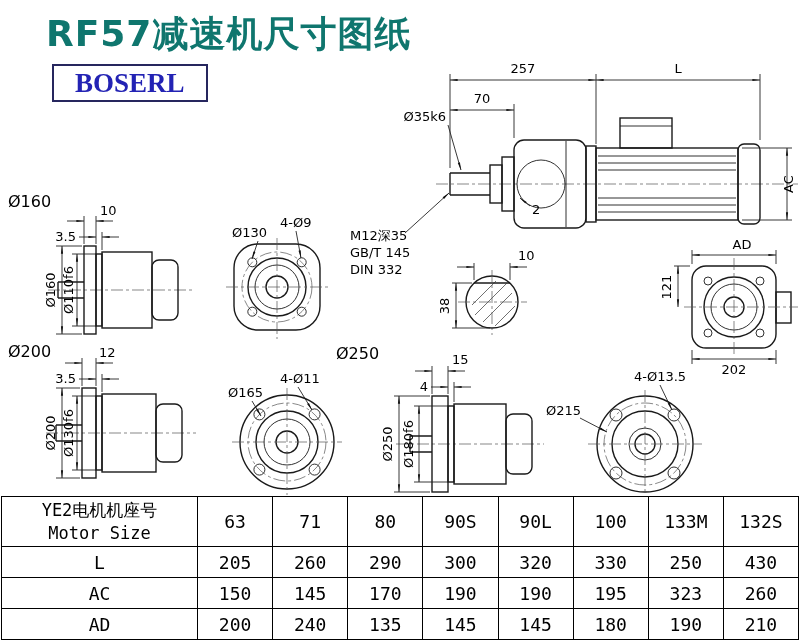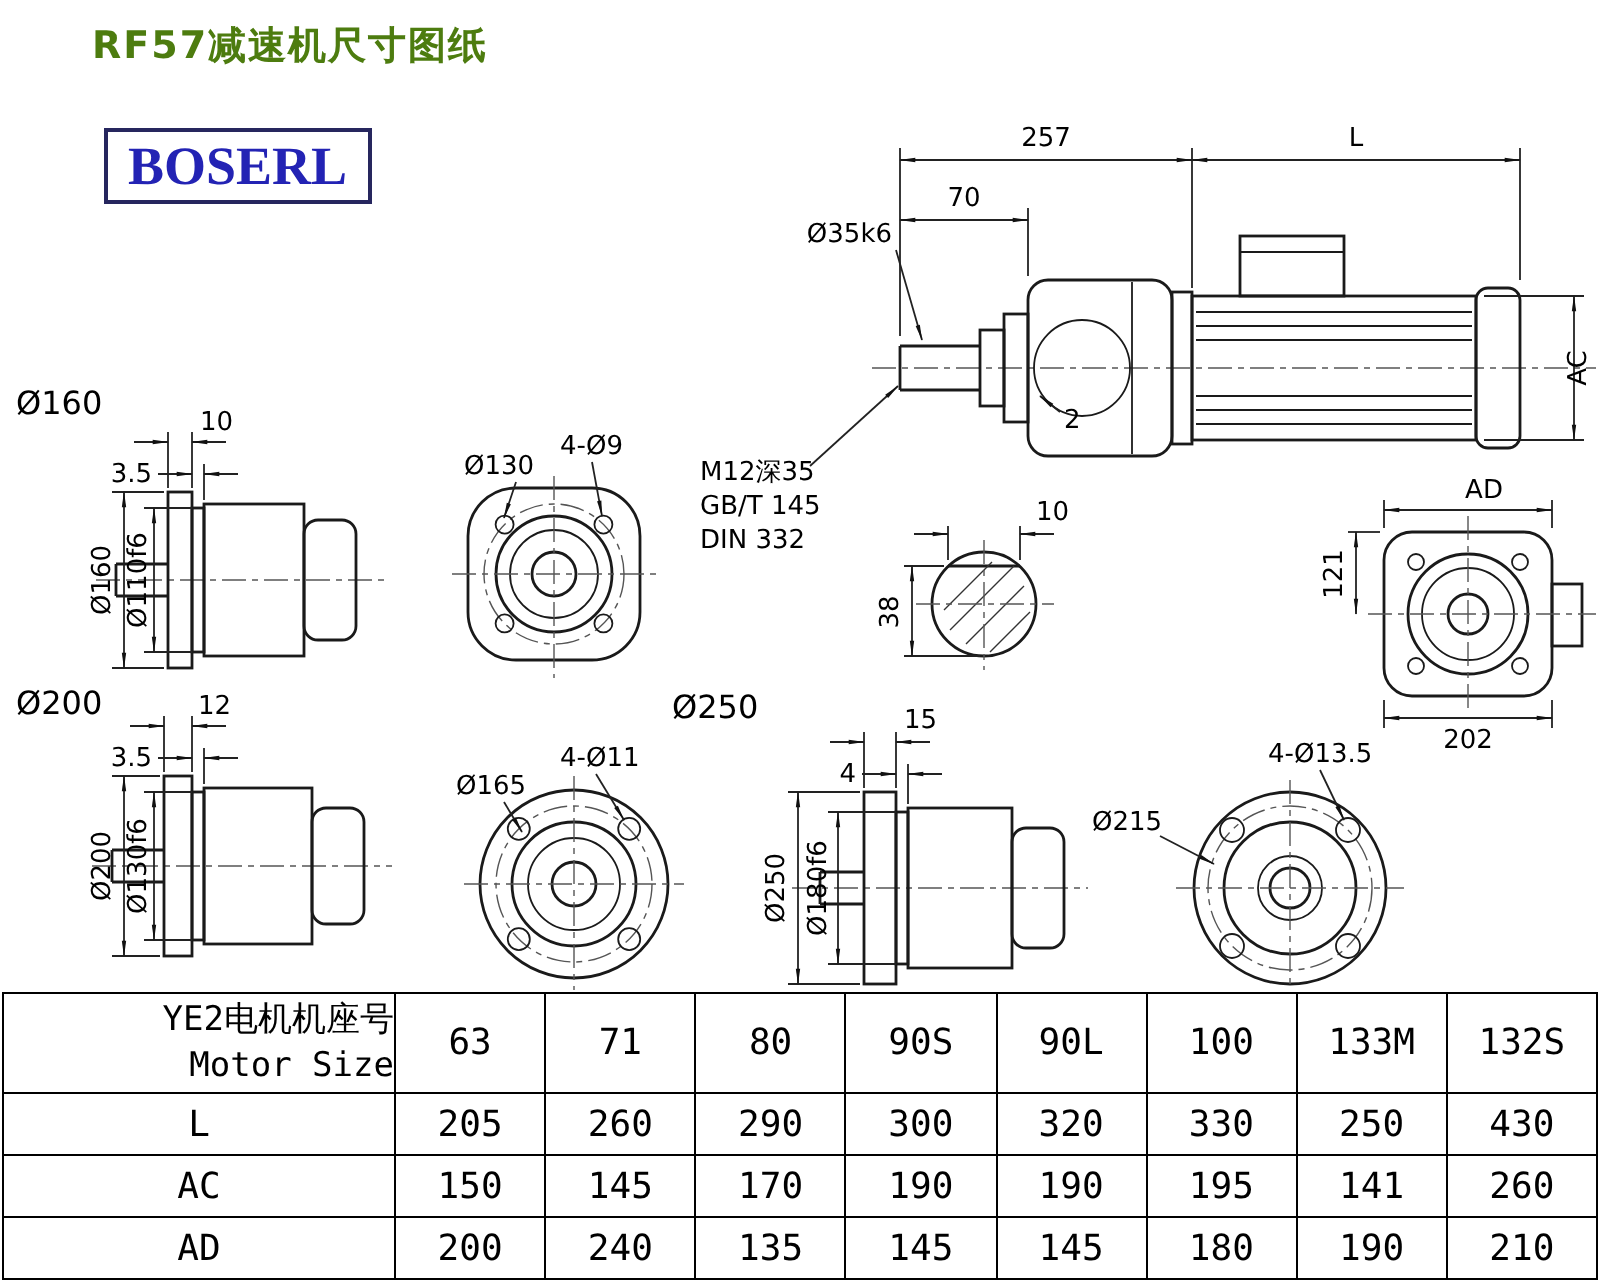--- a/index.html
+++ b/index.html
@@ -1,37 +1,37 @@
 <!DOCTYPE html>
 <html><head>
 <meta charset="utf-8">
 <style>
   * { box-sizing: border-box; margin: 0; padding: 0; }
   html,body { width:800px; height:641px; background:#fff; overflow:hidden; position:relative;
     font-family:"DejaVu Sans", sans-serif; }
-  .title { position:absolute; left:46px; top:10px; font-size:19px; font-weight:bold; color:#4d7c0f;
+  .title { position:absolute; left:46px; top:10px; font-size:36px; font-weight:bold; color:#0f766e;
     letter-spacing:1px; white-space:nowrap; }
   .brand { position:absolute; left:52px; top:64px; border:2px solid #26265e; color:#2323b4;
-    font-family:"Liberation Serif", serif; font-size:27px; font-weight:bold; padding:0 10px;
+    font-family:"Liberation Serif", serif; font-size:27px; font-weight:bold; padding:0 21px;
     line-height:34px; background:#fff; }
   svg.drawing { position:absolute; left:0; top:0; }
   .ol { fill:none; stroke:#1a1a1a; stroke-width:1.4; }
   .tl { fill:none; stroke:#1a1a1a; stroke-width:0.9; }
   .dl { fill:none; stroke:#222; stroke-width:0.9; }
   .cl { fill:none; stroke:#555; stroke-width:0.7; stroke-dasharray:12 3 3 3; }
   .hatch { fill:none; stroke:#333; stroke-width:0.7; }
   text.d { font:13px "DejaVu Sans", sans-serif; fill:#000; }
   text.lbl { font:16px "DejaVu Sans", sans-serif; fill:#000; }
   table.dims { position:absolute; left:1px; top:496px; width:798px; height:144px;
     border-collapse:collapse; table-layout:fixed; text-align:center;
     font-family:"DejaVu Sans Mono", monospace; font-size:18px; color:#000; }
   table.dims td { border:1px solid #000; padding:0; vertical-align:middle; }
   table.dims col.c0 { width:196px; }
   table.dims tr.hdr td { height:50px; }
-  td.mlabel { text-align:right; padding-left:10px; line-height:1.3; font-size:17px; }
+  td.mlabel { text-align:center; padding-left:10px; line-height:1.3; font-size:17px; }
 </style>
 </head>
 <body>
 
 <div class="title">RF57减速机尺寸图纸</div>
 <div class="brand">BOSERL</div>
 
 <svg class="drawing" width="800" height="496" viewBox="0 0 800 496">
   <defs>
     <marker id="a" viewBox="0 0 10 10" refX="9.5" refY="5" markerWidth="10" markerHeight="10" orient="auto-start-reverse">
@@ -301,21 +301,21 @@
       <td>430</td>
     </tr>
     <tr>
       <td>AC</td>
       <td>150</td>
       <td>145</td>
       <td>170</td>
       <td>190</td>
       <td>190</td>
       <td>195</td>
-      <td>141</td>
+      <td>323</td>
       <td>260</td>
     </tr>
     <tr>
       <td>AD</td>
       <td>200</td>
       <td>240</td>
       <td>135</td>
       <td>145</td>
       <td>145</td>
       <td>180</td>

